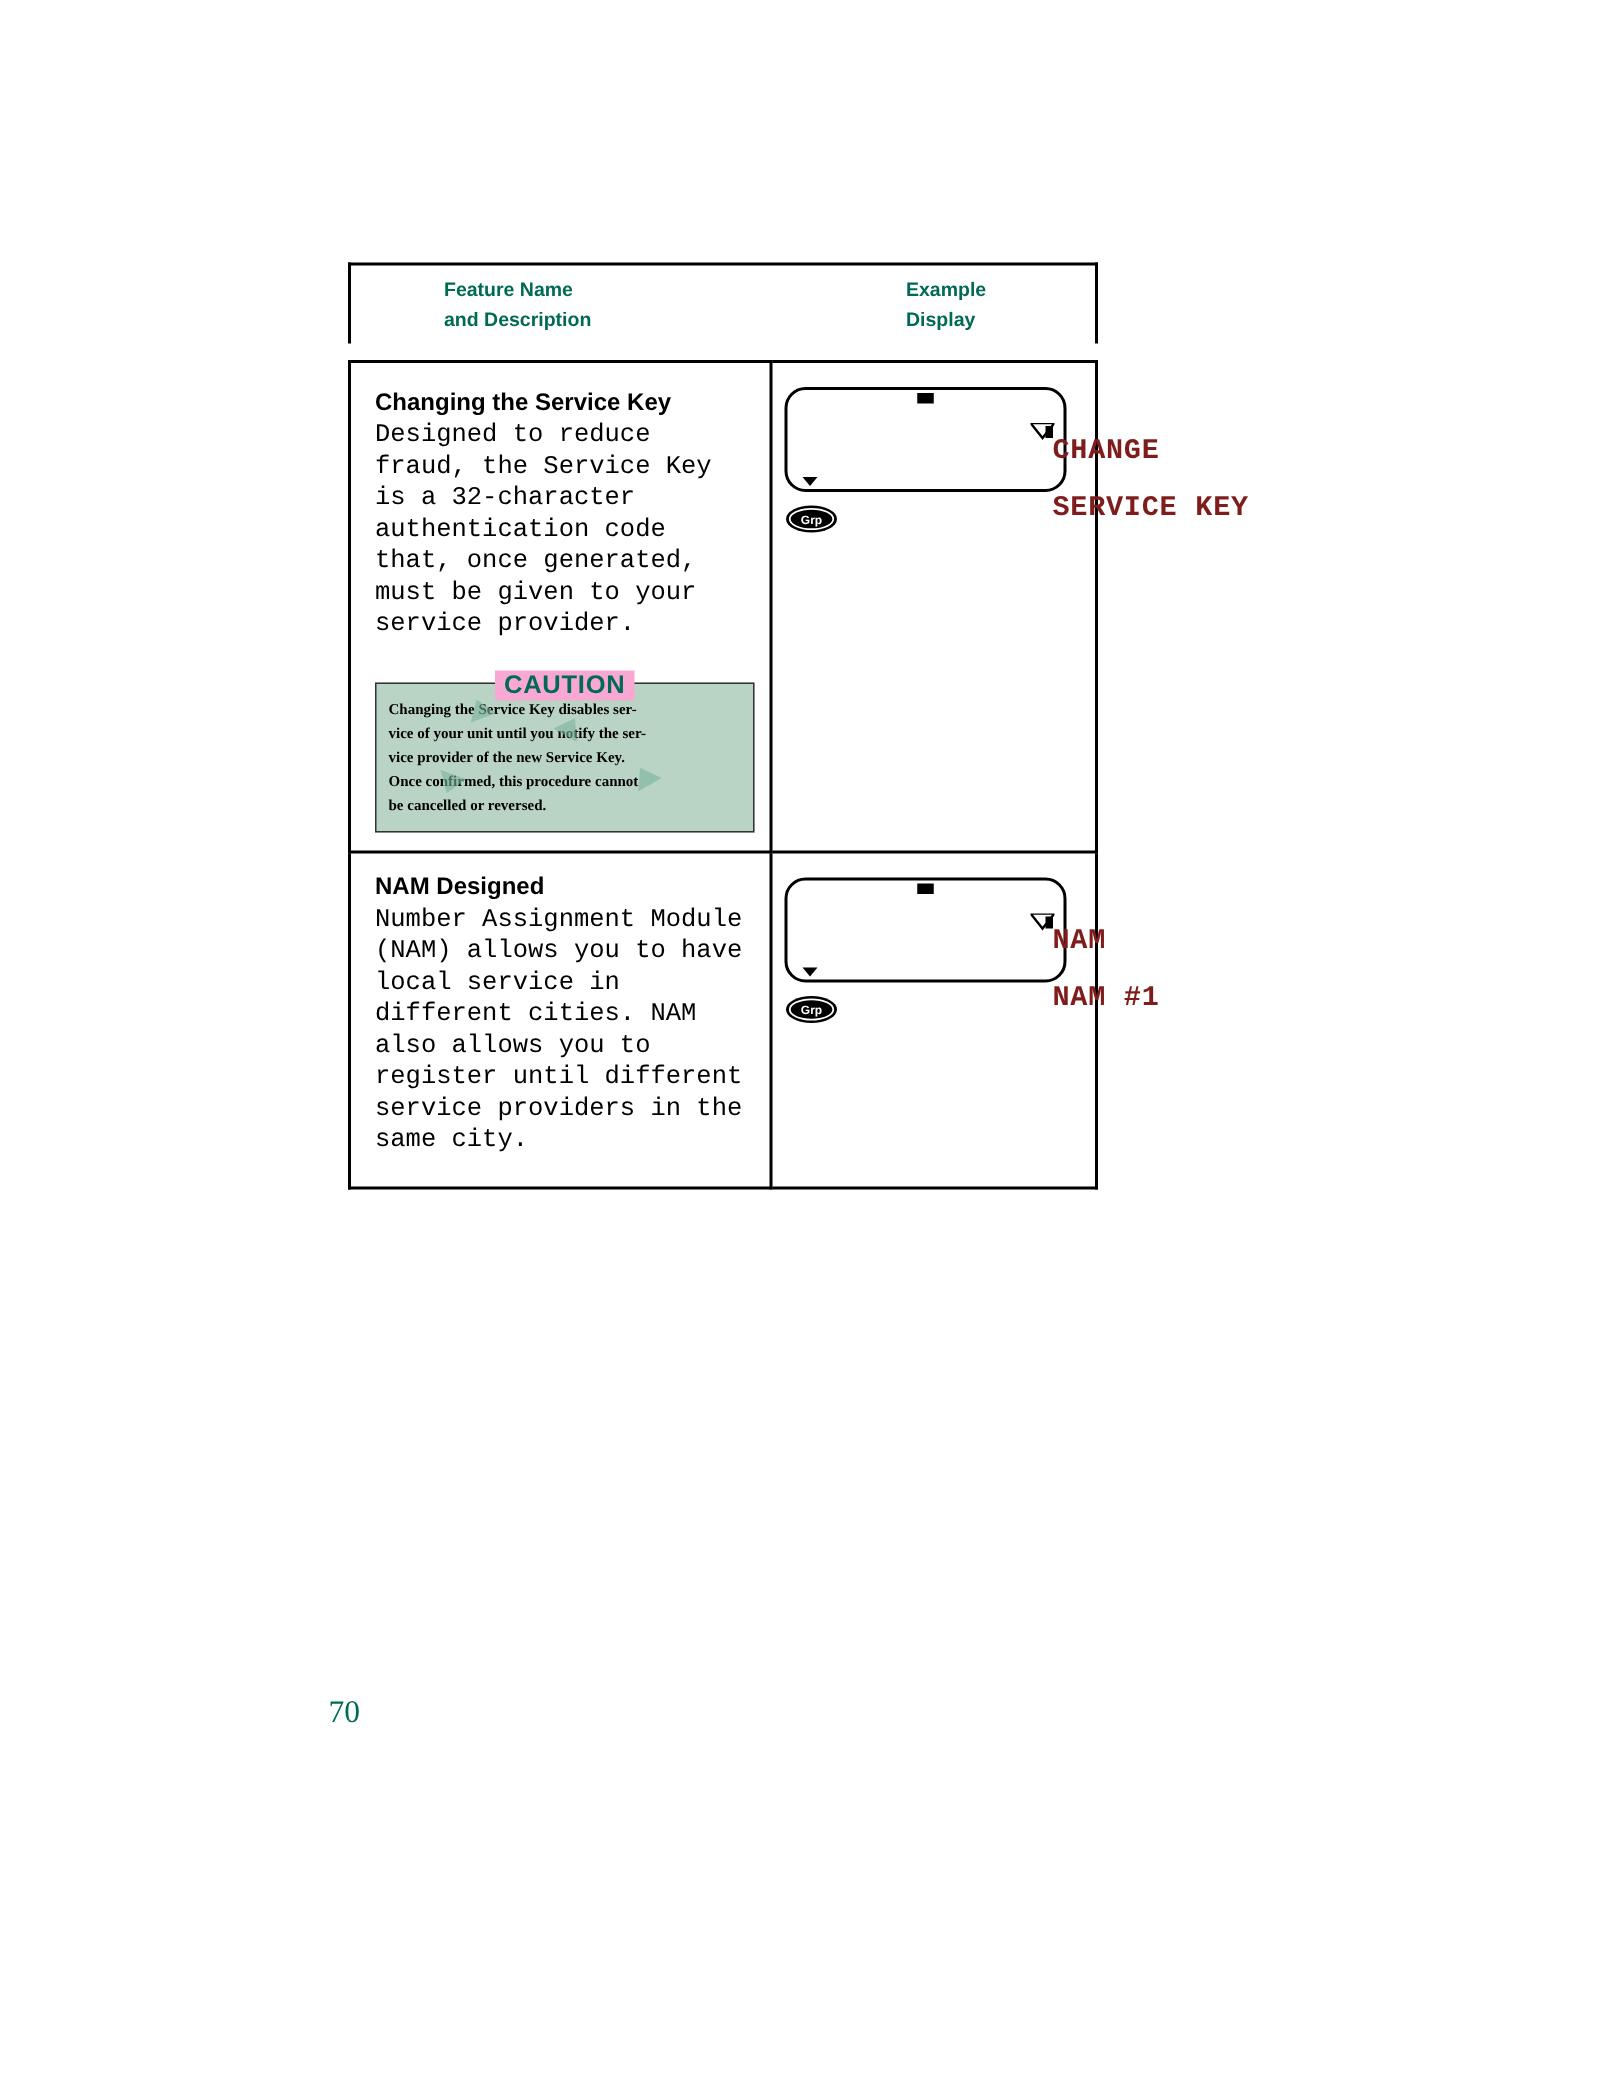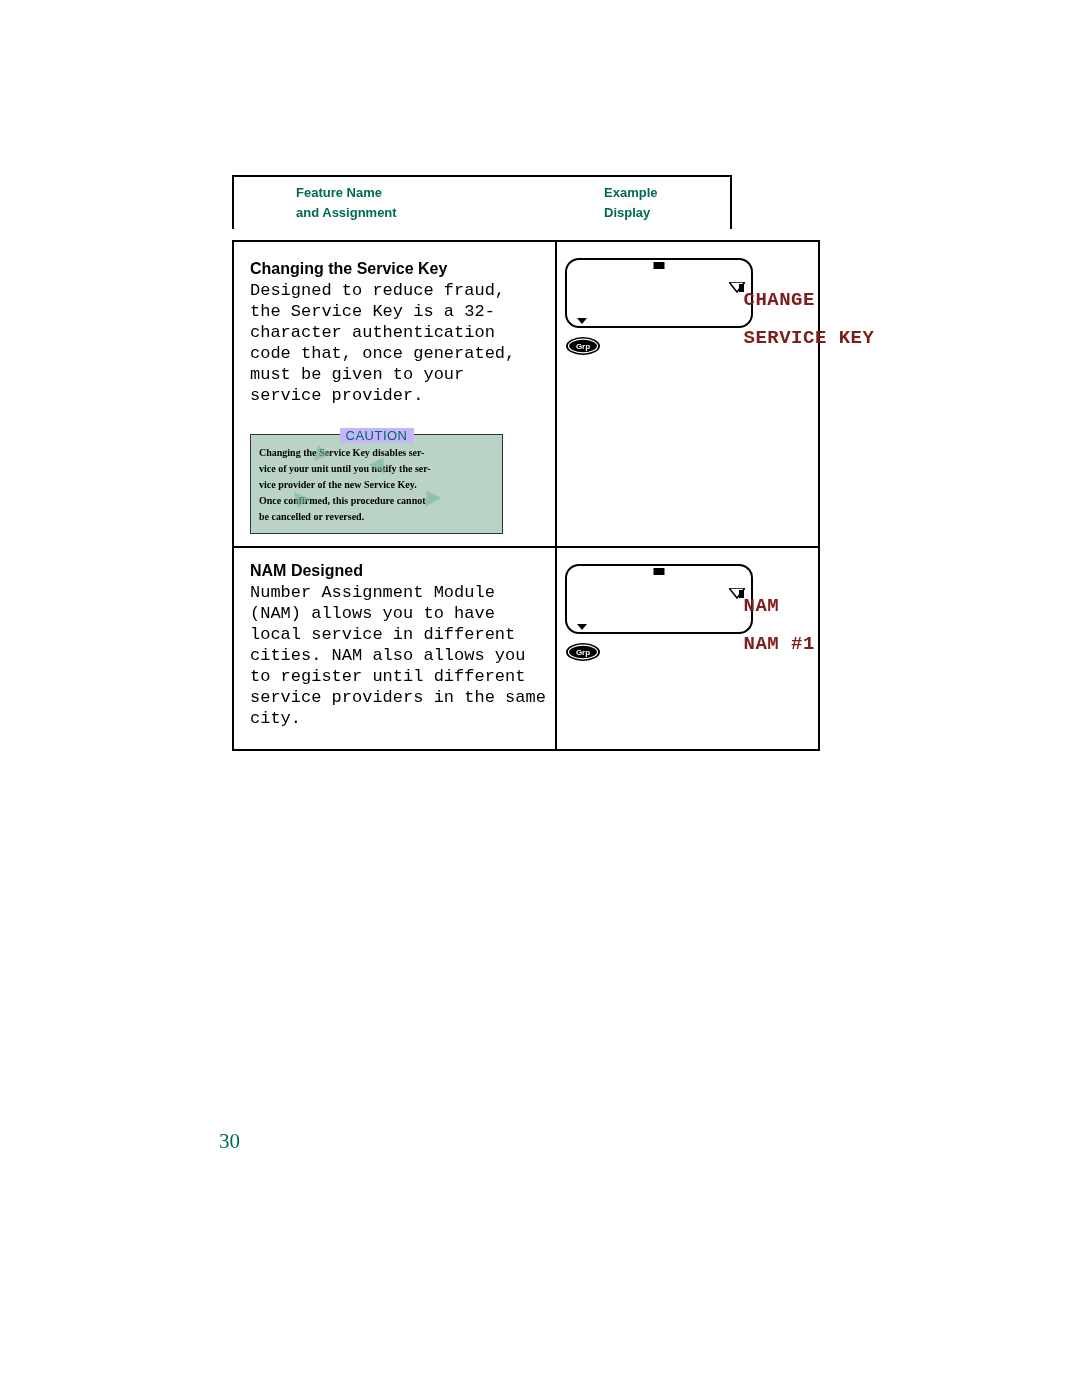--- a/index.html
+++ b/index.html
@@ -50,21 +50,21 @@
     flex: 1;
     padding-left: 40px;
     justify-content: center;
   }
 
   
   .main-table {
     position: absolute;
     left: 232px;
     top: 240px;
-    width: 588px;
+    width: 500px;
     border: 2px solid #000;
     border-collapse: collapse;
     background: #fff;
     padding-left: 21px;
   }
   .main-table td {
     border: 2px solid #000;
     vertical-align: top;
     padding: 0;
   }
@@ -101,26 +101,26 @@
   }
   .caution-label-wrap {
     position: absolute;
     top: -9px;
     left: 0;
     width: 100%;
     text-align: center;
   }
   .caution-label {
     display: inline-block;
-    background: #c4b5fd;
+    background: #f9a8d4;
     padding: 0 6px;
     font-family: Arial, Helvetica, sans-serif;
-    font-weight: normal;
+    font-weight: bold;
     color: #006a55;
-    font-size: 13px;
+    font-size: 17px;
     letter-spacing: 0.5px;
   }
   .caution-text {
     font-family: "Times New Roman", Times, serif;
     font-weight: bold;
     font-size: 10px;
     line-height: 16px;
     color: #000;
   }
   .caution-arrow {
@@ -212,21 +212,21 @@
 </style>
 </head>
 <body>
 
 <div class="page">
 
   <div class="header-box">
     <div class="header-inner">
       <div class="header-left">
         <span>Feature Name</span>
-        <span>and Assignment</span>
+        <span>and Description</span>
       </div>
       <div class="header-right">
         <span>Example</span>
         <span>Display</span>
       </div>
     </div>
   </div>
 
   <table class="main-table">
 
@@ -301,14 +301,14 @@
             <ellipse cx="18" cy="10" rx="17" ry="9" fill="#000"></ellipse>
             <ellipse cx="18" cy="10" rx="14.5" ry="6.8" fill="none" stroke="#fff" stroke-width="1.2"></ellipse>
             <text x="18" y="13" text-anchor="middle" font-family="Arial" font-size="8" font-weight="bold" fill="#fff">Grp</text>
           </svg>
         </div>
       </td>
     </tr>
   </tbody>
     </table>
 
-  <div class="page-number">30</div>
+  <div class="page-number">70</div>
 </div>
 
 </body></html>

